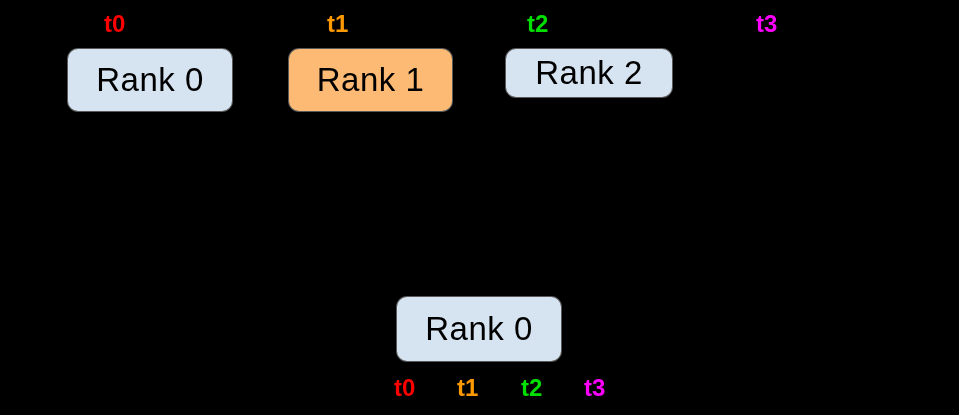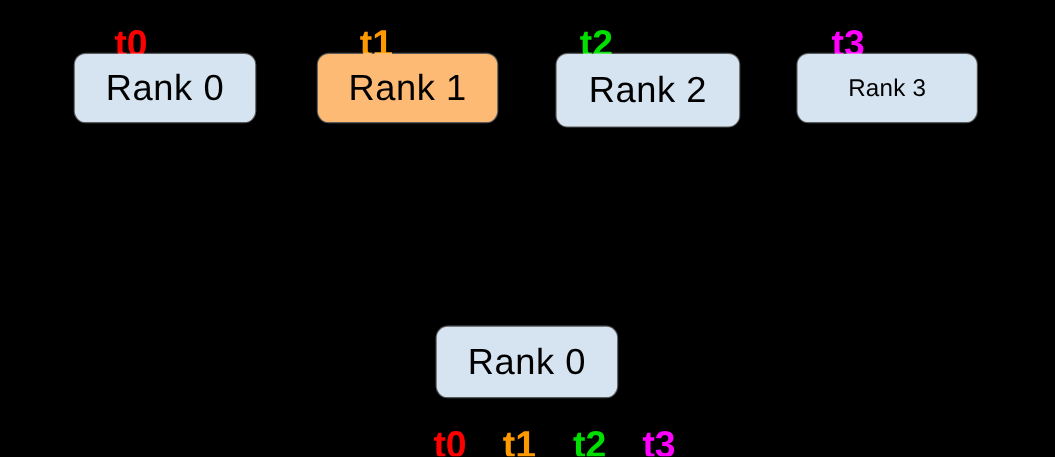--- a/index.html
+++ b/index.html
@@ -21,31 +21,30 @@
     display: flex;
     align-items: center;
     justify-content: center;
     font-size: 33px;
     letter-spacing: 0.5px;
     box-shadow: 0 0 0 1px rgba(255,255,255,0.35);
     text-align: center;
   }
   .box-r0 { left: 68px;  top: 49px;  width: 164px; height: 62px; }
   .box-r1 { left: 289px; top: 49px;  width: 163px; height: 62px; }
-  .box-r2 { left: 506px; top: 49px;  width: 166px; height: 66px; }
+  .box-r2 { left: 506px; top: 49px;  width: 166px; height: 48px; }
   .box-r3 { left: 725px; top: 49px;  width: 163px; height: 62px; font-size: 22px; letter-spacing: 0.2px; }
   .box-bottom { left: 397px; top: 297px; width: 164px; height: 64px; }
 
   .thread-label {
     position: absolute;
     font-weight: bold;
-    font-size: 34px;
+    font-size: 24px;
     line-height: 32px;
     white-space: nowrap;
-    margin-top: 16px;
   }
   .t0-top { left: 104px; top: 8px; }
   .t1-top { left: 327px; top: 8px; }
   .t2-top { left: 527px; top: 8px; }
   .t3-top { left: 756px; top: 8px; }
 
   .t0-bot { left: 394px; top: 372px; }
   .t1-bot { left: 457px; top: 372px; }
   .t2-bot { left: 521px; top: 372px; }
   .t3-bot { left: 584px; top: 372px; }
@@ -56,21 +55,20 @@
 <div class="canvas" style="background: rgb(0, 0, 0);">
 
   <span class="thread-label t0-top" style="color: rgb(255, 0, 0);">t0</span>
   <span class="thread-label t1-top" style="color: rgb(255, 153, 0);">t1</span>
   <span class="thread-label t2-top" style="color: rgb(0, 224, 0);">t2</span>
   <span class="thread-label t3-top" style="color: rgb(255, 0, 255);">t3</span>
 
   <div class="rank-box box-r0" style="background: rgb(214, 228, 242);">Rank 0</div>
   <div class="rank-box box-r1" style="background: #fdba74;">Rank 1</div>
   <div class="rank-box box-r2" style="background: rgb(214, 228, 242);">Rank 2</div>
-  <div class="rank-box box-r3" style="background: rgb(214, 228, 242);">Rank 3</div>
 
   <div class="rank-box box-bottom" style="background: rgb(214, 228, 242);">Rank 0</div>
 
   <span class="thread-label t0-bot" style="color: rgb(255, 0, 0);">t0</span>
   <span class="thread-label t1-bot" style="color: rgb(255, 153, 0);">t1</span>
   <span class="thread-label t2-bot" style="color: rgb(0, 224, 0);">t2</span>
   <span class="thread-label t3-bot" style="color: rgb(255, 0, 255);">t3</span>
 
 </div>
 

